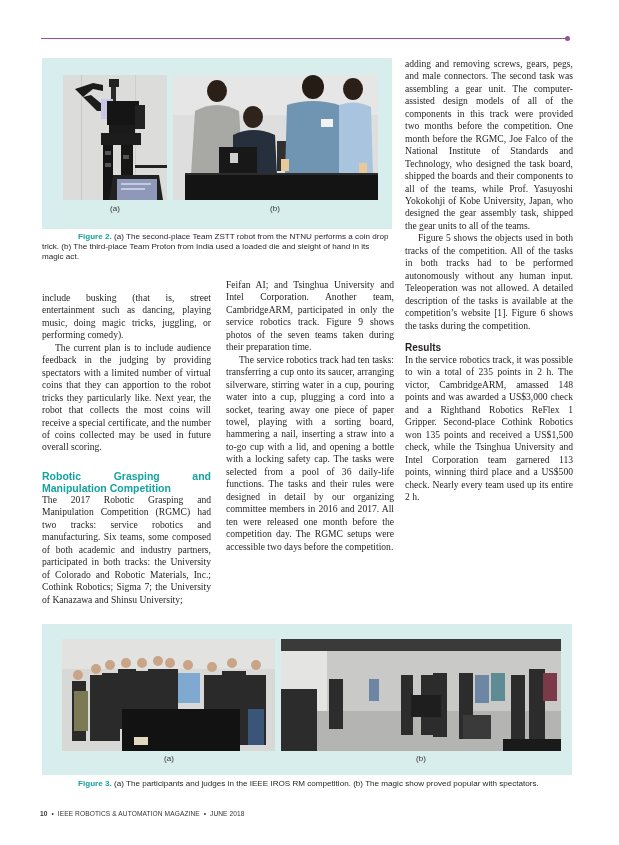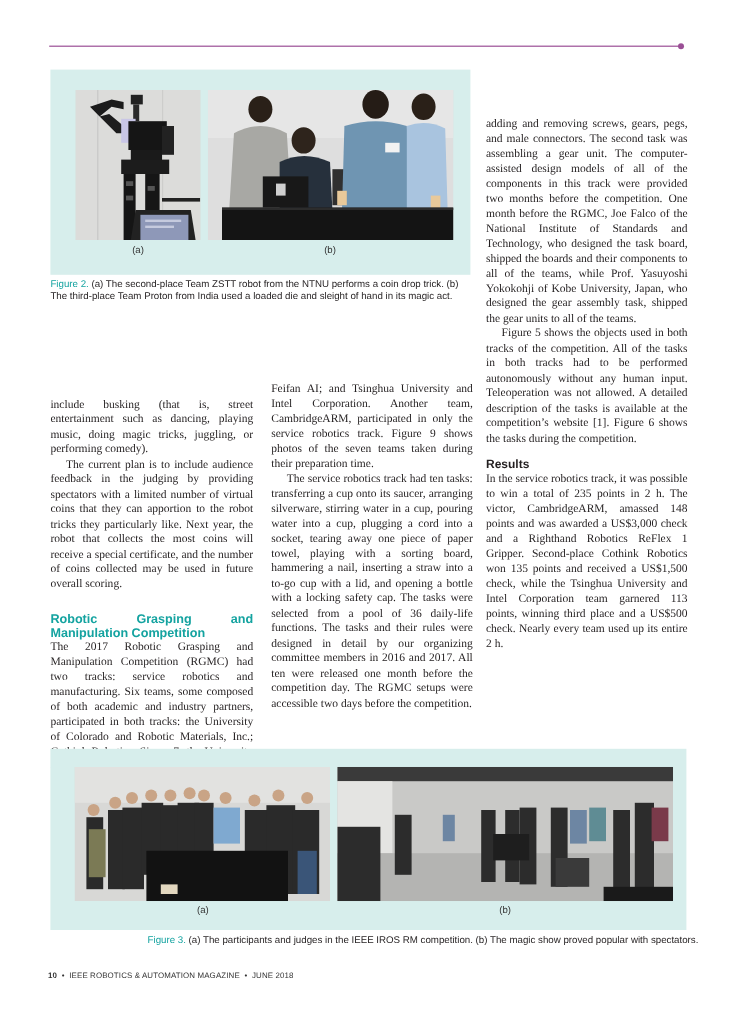--- a/index.html
+++ b/index.html
@@ -3,22 +3,22 @@
 <meta charset="utf-8">
 <style>
   html,body{margin:0;padding:0;background:#fff;}
   body{width:619px;height:845px;position:relative;overflow:hidden;font-family:"Liberation Serif",serif;color:#231f20;}
   .rule{position:absolute;left:41px;top:38px;width:527px;height:1px;background:#9b4f96;}
   .rule-dot{position:absolute;left:565px;top:36px;width:5px;height:5px;border-radius:50%;background:#9b4f96;}
   .figbox{position:absolute;background:#d7eeec;}
   .photo{position:absolute;overflow:hidden;}
   .sub{position:absolute;font-family:"Liberation Sans",sans-serif;font-size:8px;color:#333;text-align:center;}
   .caption{position:absolute;font-family:"Liberation Sans",sans-serif;font-size:8.1px;line-height:10px;color:#231f20;}
-  .caption .lab{color:#14a3a0;font-weight:normal;}
-  .col{position:absolute;font-size:9.6px;line-height:12.45px;text-align:justify;hyphens:manual;margin-top:40px;}
+  .caption .lab{color:#14a3a0;font-weight:bold;margin-left:36px;}
+  .col{position:absolute;font-size:9.6px;line-height:12.45px;text-align:justify;hyphens:manual;}
   .col p{margin:0;}
   .col p.ind{text-indent:13px;}
   .h2{font-family:"Liberation Sans",sans-serif;font-weight:bold;color:#14a3a0;font-size:10.5px;line-height:12px;margin:0;}
   .h3{font-family:"Liberation Sans",sans-serif;font-weight:bold;font-size:10px;line-height:12px;margin:0;}
   .footer{position:absolute;left:40px;top:810px;font-family:"Liberation Sans",sans-serif;font-size:6.6px;color:#333;letter-spacing:0.1px;}
   .footer b{font-weight:bold;}
 </style>
 </head>
 <body>
 
@@ -182,21 +182,21 @@
       </g>
     <rect x="130" y="56" width="30" height="22" fill="#1e1e1e"></rect>
     <rect x="182" y="76" width="28" height="24" fill="#3a3a3a"></rect>
     <rect x="222" y="100" width="58" height="12" fill="#1a1a1a"></rect>
   </svg>
 </div>
 
 <div class="sub" style="left:154px;top:754px;width:30px;">(a)</div>
 <div class="sub" style="left:406px;top:754px;width:30px;">(b)</div>
 
-<div class="caption" style="left:42px;top:779px;width:540px;text-align:right;">
+<div class="caption" style="left:42px;top:779px;width:540px;">
   <span class="lab">Figure 3.</span><span> (a) The participants and judges in the IEEE IROS RM competition. (b) The magic show proved popular with spectators.</span>
 </div>
 
 <div class="footer">
   <b>10</b>
   &nbsp;<span>•</span>&nbsp;
   <span>IEEE ROBOTICS &amp; AUTOMATION MAGAZINE</span>
   &nbsp;<span>•</span>&nbsp;
   <span>JUNE 2018</span>
 </div>

